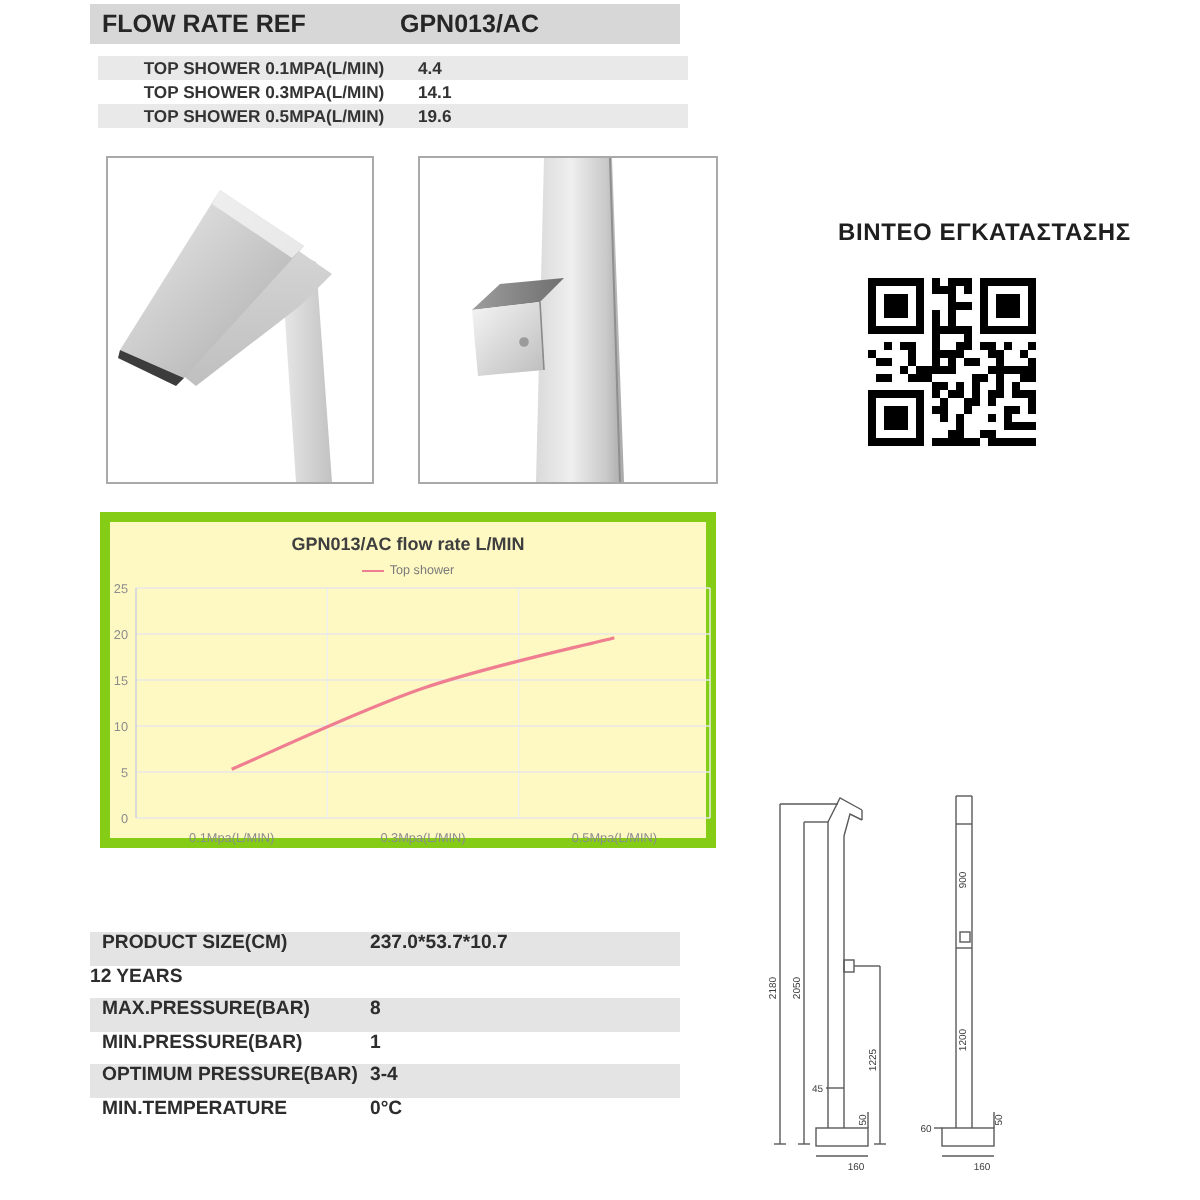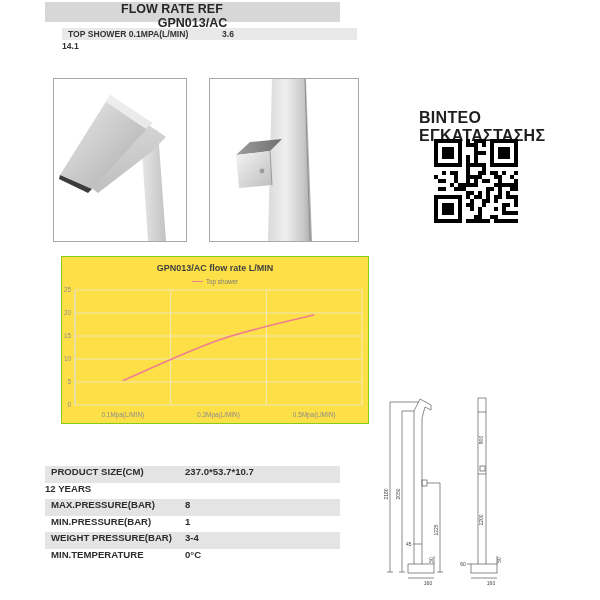--- a/index.html
+++ b/index.html
@@ -2,40 +2,40 @@
 <html><head>
 <meta charset="utf-8">
 <style>
   html,body{margin:0;padding:0;background:#fff;}
   #page{position:relative;width:600px;height:600px;background:#fff;overflow:hidden;
         font-family:"Liberation Sans",sans-serif;color:#2f2f2f;}
 
   
   .flow-table{position:absolute;left:45px;top:2px;width:295px;}
   .flow-header{display:flex;align-items:center;height:20px;background:#d7d7d7;
-               font-size:12.5px;font-weight:bold;color:#262626;flex-direction:column;}
+               font-size:12.5px;font-weight:bold;color:#262626;}
   .flow-header .lbl{padding-left:6px;width:149px;}
-  .flow-rows{position:absolute;top:26px;left:17px;width:295px;}
+  .flow-rows{position:absolute;top:26px;left:4px;width:295px;text-align:center;}
   .flow-row{display:flex;align-items:center;height:12px;font-size:8.6px;font-weight:bold;color:#333;}
   .flow-row:nth-child(odd){background:#e9e9e9;}
   .flow-row .lbl{padding-left:6px;width:154px;}
 
   
   .photo{position:absolute;top:78px;height:164px;background:#fff;border:1px solid #a9a9a9;box-sizing:border-box;}
   #photo1{left:53px;width:134px;}
   #photo2{left:209px;width:150px;}
 
   
   .video-label{position:absolute;left:419px;top:109px;width:150px;
-               font-size:16px;font-weight:bold;letter-spacing:.3px;color:#1f1f1f;}
+               font-size:12px;font-weight:bold;letter-spacing:.3px;color:#1f1f1f;}
   #qr-wrap{position:absolute;left:432px;top:139px;width:88px;height:84px;}
 
   
-  .chart-box{position:absolute;left:61px;top:256px;width:308px;height:168px;
-             border:1px solid #84cc16;box-sizing:border-box;background:#fde047;}
+  .chart-box{position:absolute;left:50px;top:256px;width:308px;height:168px;
+             border:5px solid #84cc16;box-sizing:border-box;background:#fef9c3;}
   .chart-title{position:absolute;top:6px;left:0;width:100%;text-align:center;
                font-size:9px;font-weight:bold;color:#3f3f3f;}
   .chart-legend{position:absolute;top:21px;left:0;width:100%;display:flex;
                 justify-content:center;align-items:center;gap:3px;
                 font-size:6.3px;color:#7a7a7a;}
   .legend-swatch{display:inline-block;width:11px;height:1.5px;background:#ef7e90;}
   #chart-svg{position:absolute;left:0;top:28px;}
   #chart-svg text.tick{font-family:"Liberation Sans",sans-serif;font-size:6.4px;fill:#8c8c8c;}
 
   
@@ -56,24 +56,29 @@
 <div id="page">
 
   <div class="flow-table">
     <div class="flow-header">
       <span class="lbl">FLOW RATE REF</span>
       <span class="val">GPN013/AC</span>
     </div>
     <div class="flow-rows">
       <div class="flow-row">
         <span class="lbl">TOP SHOWER 0.1MPA(L/MIN)</span>
-        <span class="val">3.6</span>
+        <span class="val">4.4</span>
       </div>
       <div class="flow-row">
+        <span class="lbl">TOP SHOWER 0.3MPA(L/MIN)</span>
         <span class="val">14.1</span>
+      </div>
+      <div class="flow-row">
+        <span class="lbl">TOP SHOWER 0.5MPA(L/MIN)</span>
+        <span class="val">19.6</span>
       </div>
     </div>
   </div>
 
   <div class="photo" id="photo1">
     <svg width="132" height="162" viewBox="0 0 132 162">
       <defs>
         <linearGradient id="g1" x1="0" y1="0" x2="1" y2="1">
           <stop offset="0" stop-color="#ededed"></stop>
             <stop offset=".55" stop-color="#c7c7c7"></stop>
@@ -311,21 +316,21 @@
     </div>
     <div class="spec-row">
       <span class="lbl">MAX.PRESSURE(BAR)</span>
       <span class="val">8</span>
     </div>
     <div class="spec-row">
       <span class="lbl">MIN.PRESSURE(BAR)</span>
       <span class="val">1</span>
     </div>
     <div class="spec-row">
-      <span class="lbl">WEIGHT PRESSURE(BAR)</span>
+      <span class="lbl">OPTIMUM PRESSURE(BAR)</span>
       <span class="val">3-4</span>
     </div>
     <div class="spec-row">
       <span class="lbl">MIN.TEMPERATURE</span>
       <span class="val">0°C</span>
     </div>
   </div>
 
   <svg id="drawing" width="148" height="206" viewBox="0 0 148 206">
 

